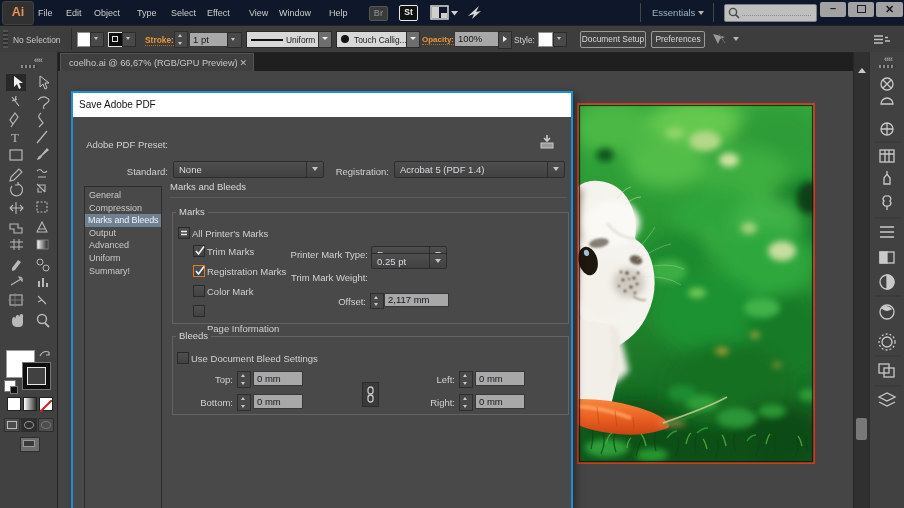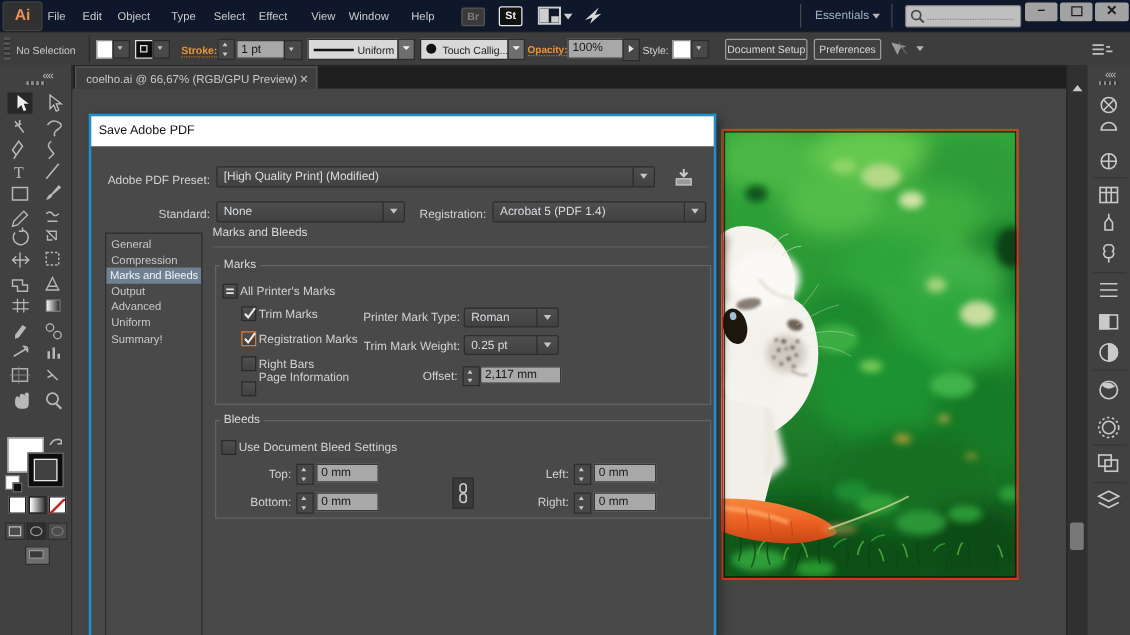--- a/index.html
+++ b/index.html
@@ -382,24 +382,20 @@
     <g stroke="#363636">
           <path d="M4 70 h27 M4 146 h27 M4 224 h27 M4 284 h27 M4 314 h27"></path>
         </g>
   </svg>
 </div>
 
 <div class="abs" id="dialog" style="left:71px;top:91px;width:498px;height:417px;border:2px solid #1e90cf;border-bottom:none;background:#494949;box-shadow:3px 3px 8px rgba(0,0,0,0.4);">
   <div class="abs" style="left:0;top:0;width:498px;height:24px;background:#fff;color:#111;font-size:10px;line-height:24px;"><span style="margin-left:6px;">Save Adobe PDF</span></div>
 
   <div class="ralbl" style="left:0px;top:46px;width:95px;">Adobe PDF Preset:</div>
-  <div class="dd" style="left:100px;top:40px;width:349px;height:15px;">
-        <div class="tx">[High Quality Print] (Modified)</div>
-        <div class="ar"></div>
-      </div>
   <svg class="abs" style="left:466px;top:42px;" width="16" height="14" viewBox="0 0 16 14">
     <path d="M8 0 v5 M5 3 l3 3 3 -3" stroke="#c9c9c9" stroke-width="1.6" fill="none"></path>
     <rect x="2" y="8" width="12" height="5" fill="#9a9a9a" stroke="#c9c9c9"></rect>
   </svg>
 
   <div class="ralbl" style="left:0px;top:73px;width:95px;">Standard:</div>
   <div class="dd" style="left:100px;top:68px;width:149px;height:15px;">
         <div class="tx">None</div>
         <div class="ar"></div>
       </div>
@@ -440,32 +436,32 @@
   <div class="lbl" style="left:134px;top:153px;">Trim Marks</div>
 
   <div class="cb" style="left:120px;top:172px;border:1px solid #e07b2e;">
     <svg width="11" height="11" style="position:absolute;left:0;top:-1px;">
           <path d="M2 6 l2.5 3 5.5 -7.5" stroke="#f2f2f2" stroke-width="1.6" fill="none"></path>
         </svg>
   </div>
   <div class="lbl" style="left:134px;top:173px;">Registration Marks</div>
 
   <div class="cb" style="left:120px;top:192px;"></div>
-  <div class="lbl" style="left:134px;top:193px;">Right Bars</div>
+  <div class="lbl" style="left:134px;top:193px;">Color Mark</div>
 
   <div class="cb" style="left:120px;top:212px;"></div>
-  <div class="lbl" style="left:134px;top:204px;">Page Information</div>
+  <div class="lbl" style="left:134px;top:230px;">Page Information</div>
 
   <div class="ralbl" style="left:180px;top:156px;width:115px;">Printer Mark Type:</div>
   <div class="dd" style="left:298px;top:153px;width:74px;height:14px;">
         <div class="tx">Roman</div>
         <div class="ar"></div>
       </div>
   <div class="ralbl" style="left:180px;top:179px;width:115px;">Trim Mark Weight:</div>
-  <div class="dd" style="left:298px;top:175px;width:74px;height:14px;">
+  <div class="dd" style="left:298px;top:160px;width:74px;height:14px;">
         <div class="tx">0.25 pt</div>
         <div class="ar"></div>
       </div>
   <div class="ralbl" style="left:180px;top:203px;width:113px;">Offset:</div>
   <div class="spin" style="left:297px;top:200px;height:14px;"></div>
   <div class="abs fld" style="left:311px;top:200px;width:60px;height:12px;line-height:12px;">2,117 mm</div>
 
   <div class="grp" style="left:99px;top:243px;width:395px;height:77px;"></div>
   <div class="grpt" style="left:103px;top:237px;">Bleeds</div>
 

